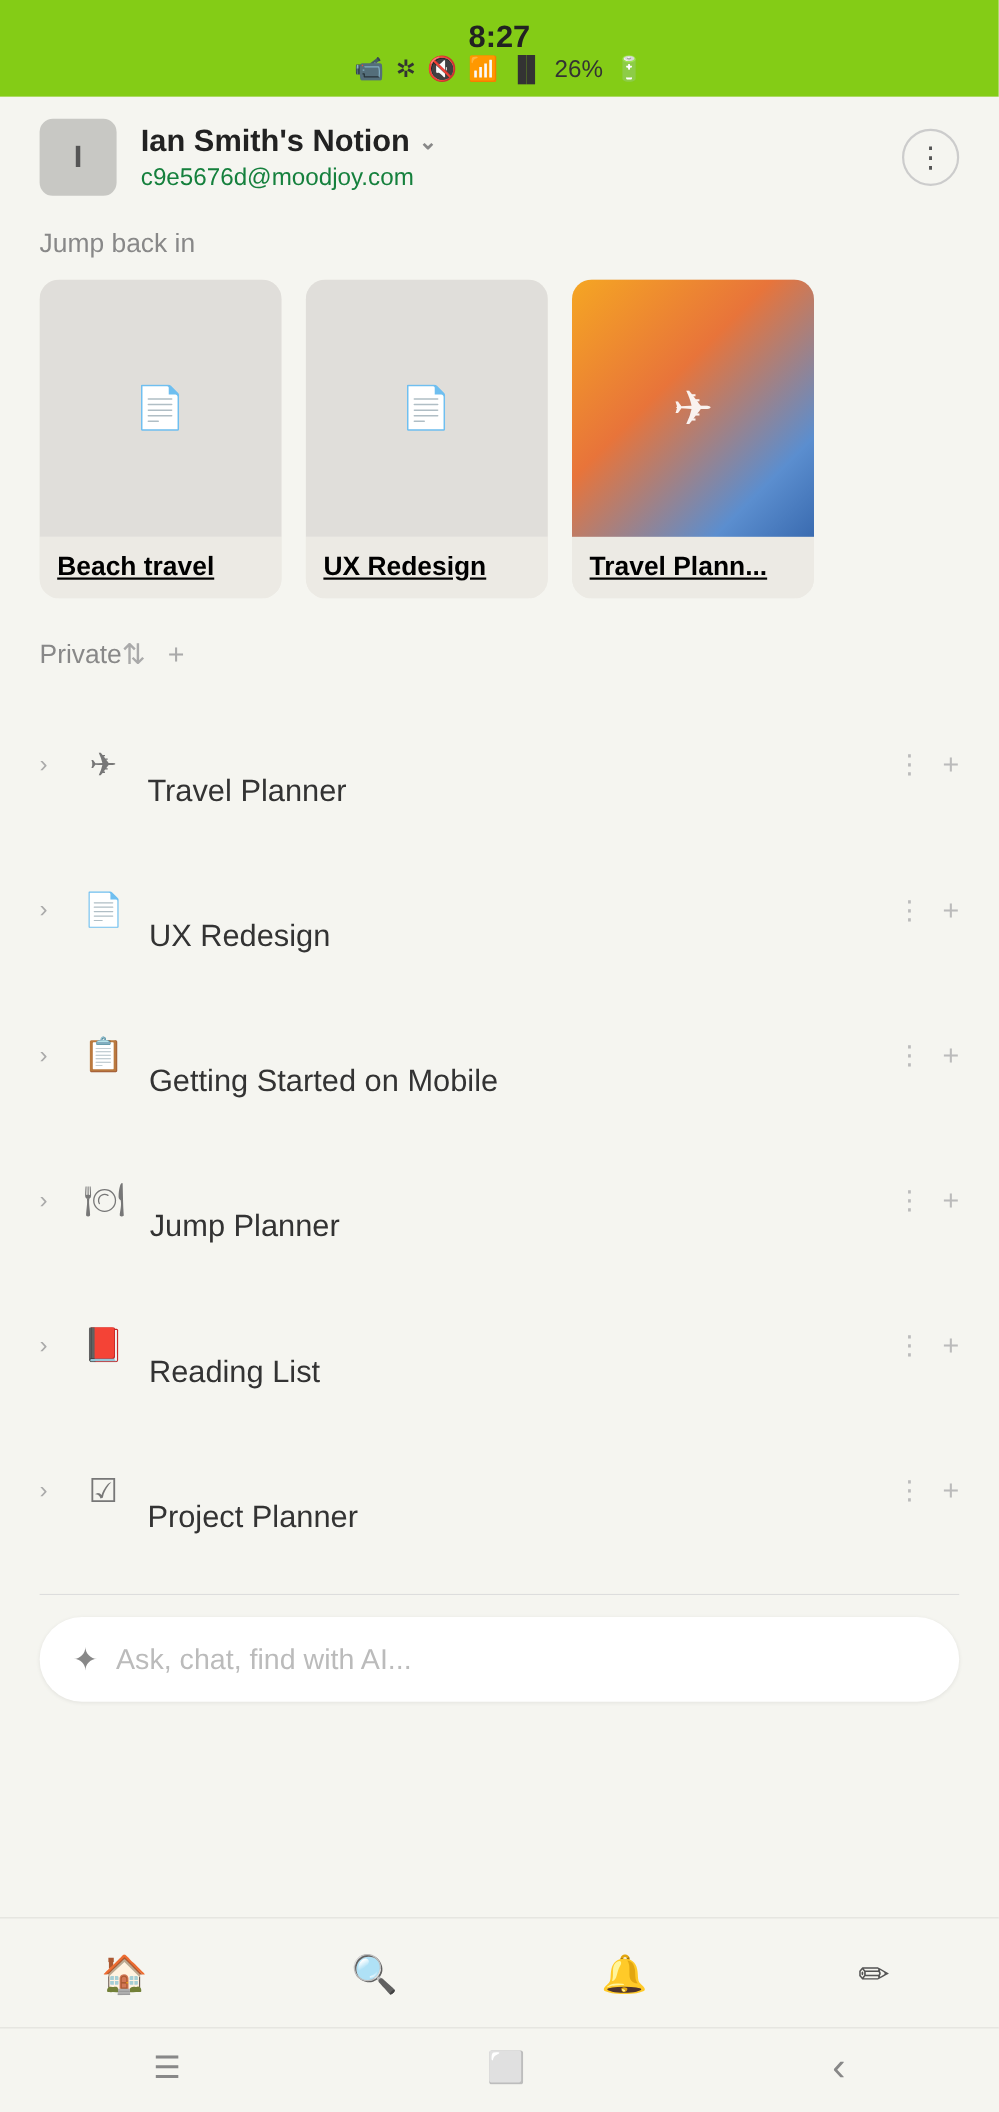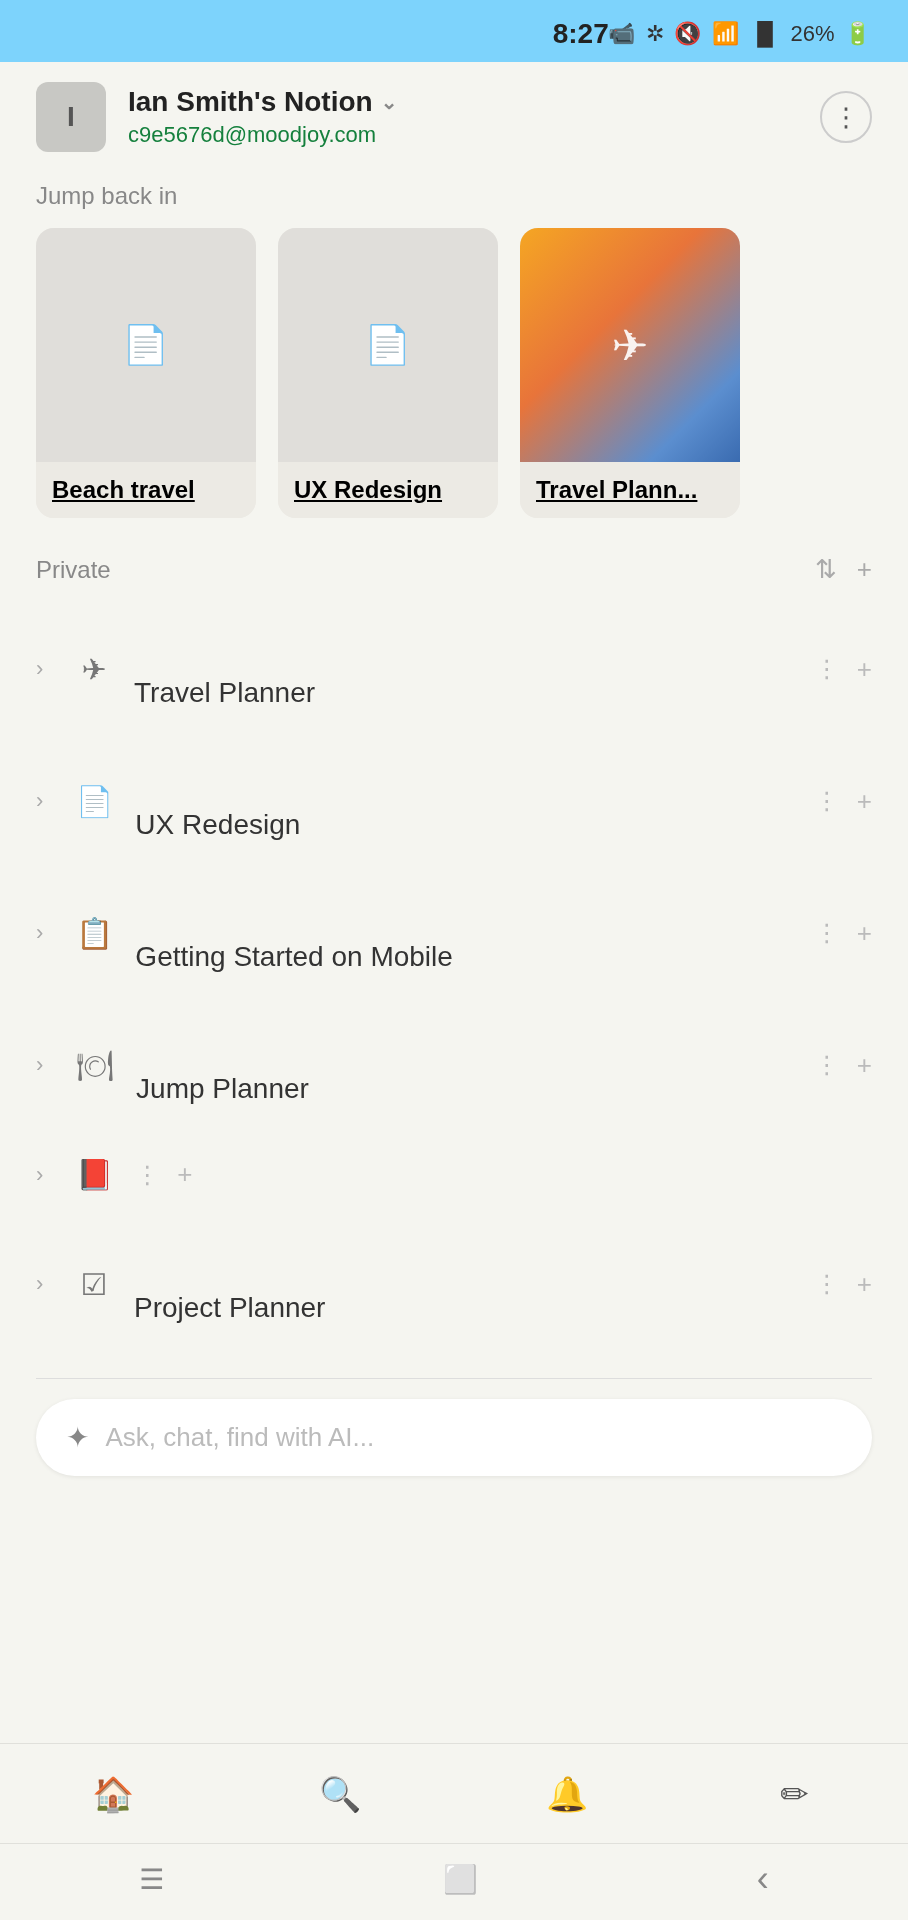--- a/index.html
+++ b/index.html
@@ -10,24 +10,25 @@
       min-height: 1920px;
       background: #f5f5f0;
       font-family: -apple-system, BlinkMacSystemFont, 'Segoe UI', sans-serif;
       position: relative;
       overflow-x: hidden;
     }
 
     
     .status-bar {
       display: flex;
-      justify-content: flex-end;
+      justify-content: space-between;
       align-items: center;
       padding: 18px 36px 12px;
-      background: #7dd3fc;
+      background: #84cc16;
+      flex-direction: column;
     }
     .status-time {
       font-size: 28px;
       font-weight: 600;
       color: #222;
     }
     .status-icons {
       display: flex;
       align-items: center;
       gap: 10px;
@@ -146,21 +147,21 @@
       font-weight: 600;
       color: #000000;
       background: #eceae4;
       text-decoration: underline;
     }
 
     
     .private-header {
       display: flex;
       align-items: center;
-      justify-content: space-between;
+      justify-content: flex-start;
       padding: 36px 36px 10px;
     }
     .private-label {
       font-size: 24px;
       color: #888;
       font-weight: 500;
     }
     .private-actions {
       display: flex;
       gap: 20px;
@@ -395,20 +396,21 @@
     <span class="nav-text">Jump Planner</span>
     <div class="nav-item-actions">
       <span class="nav-dots">⋮</span>
       <span class="nav-plus">+</span>
     </div>
   </div>
 
   <div class="nav-item">
     <span class="nav-chevron">›</span>
     <span class="nav-icon">📕</span>
+    <span class="nav-text">Reading List</span>
     <div class="nav-item-actions">
       <span class="nav-dots">⋮</span>
       <span class="nav-plus">+</span>
     </div>
   </div>
 
   <div class="nav-item">
     <span class="nav-chevron">›</span>
     <span class="nav-icon">☑</span>
     <span class="nav-text">Project Planner</span>

